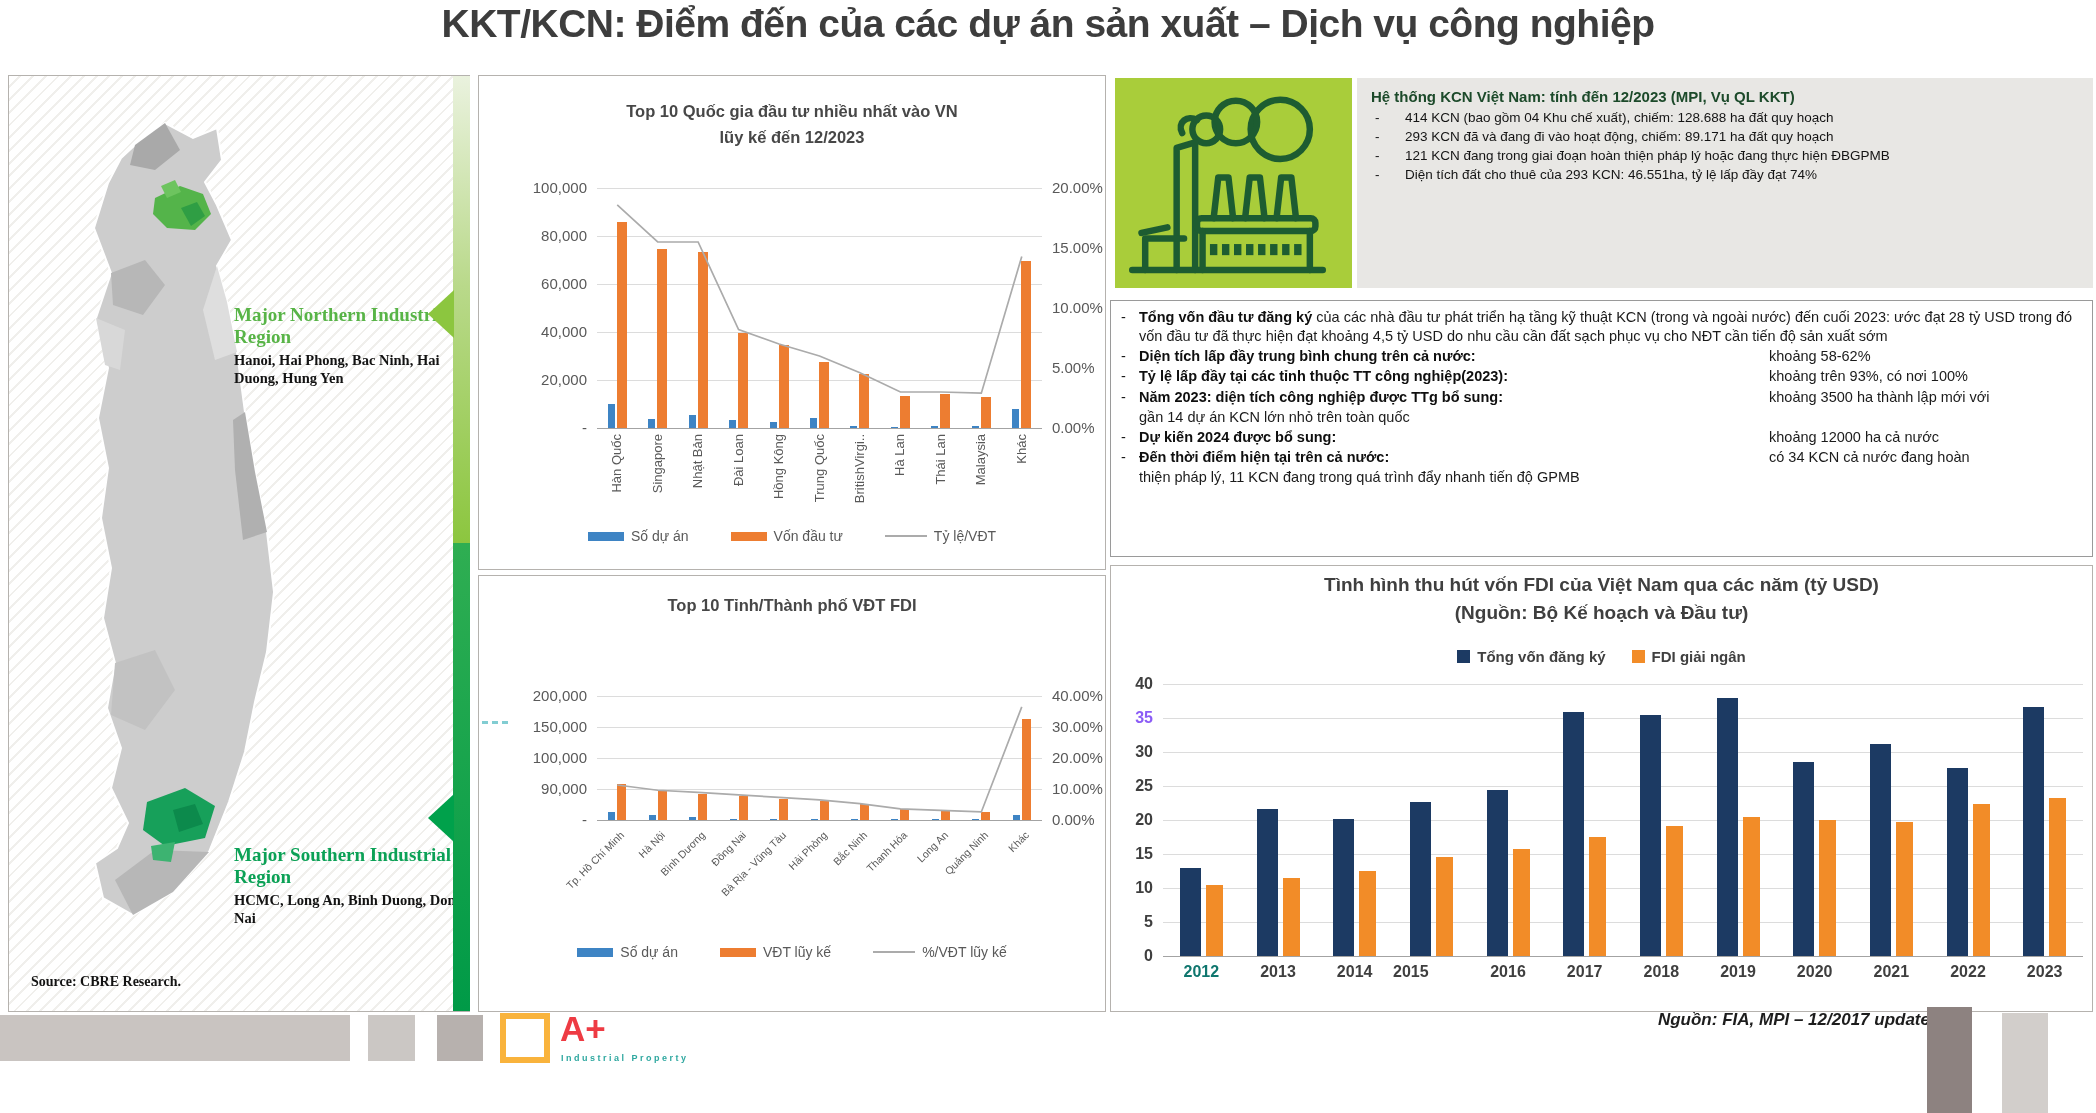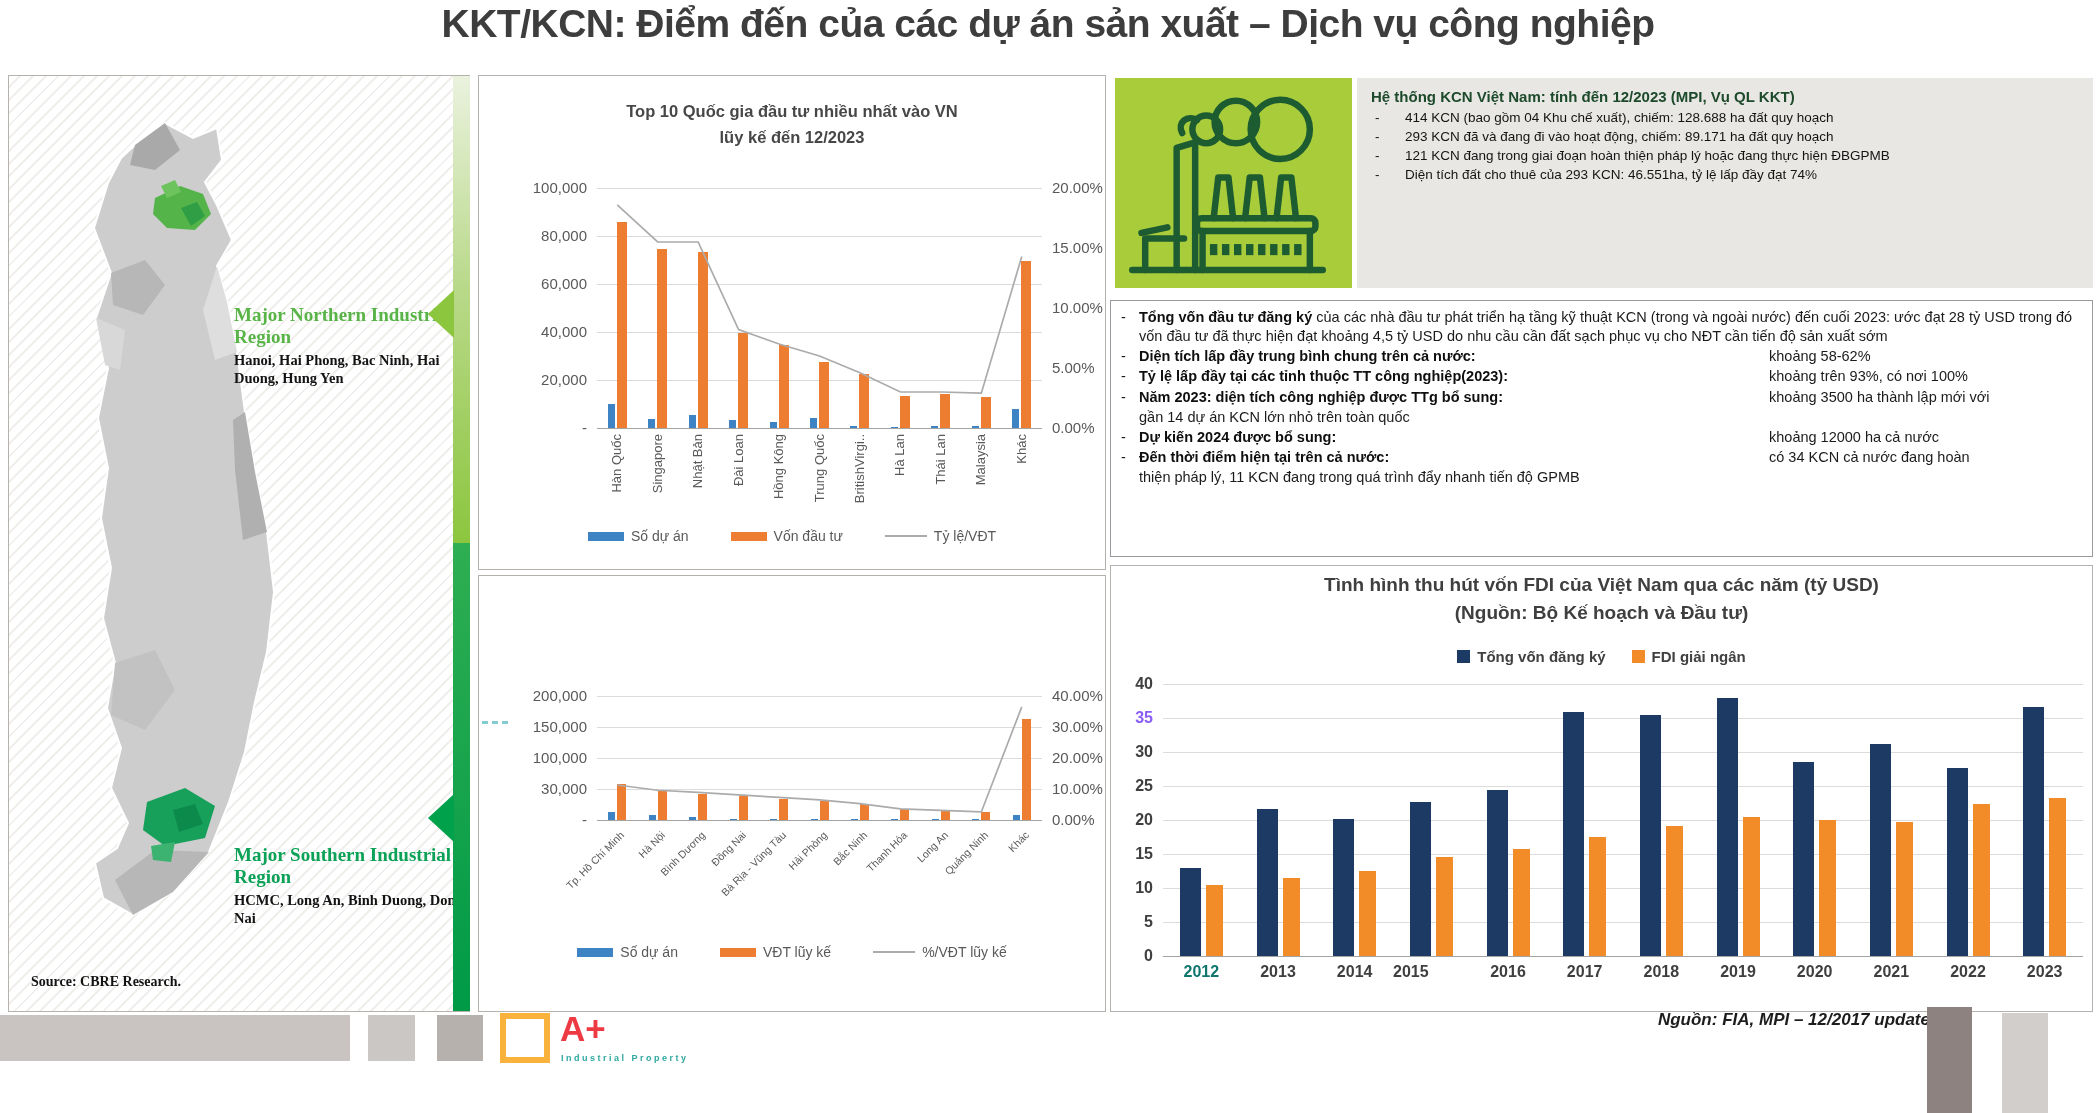--- a/index.html
+++ b/index.html
@@ -185,20 +185,21 @@
     <div class="cat-label" style="left: 494.318px; top: 490px; width: 132px; transform-origin: 0px 0px; transform: rotate(-90deg); text-align: right; font-size: 13px;">Malaysia</div>
     <div class="bar" style="left: 533.273px; top: 332.8px; width: 7px; height: 19.2px; background: rgb(62, 132, 196);"></div>
     <div class="bar" style="left: 542.273px; top: 185.2px; width: 10px; height: 166.8px; background: rgb(237, 125, 49);"></div>
     <div class="cat-label" style="left: 534.773px; top: 490px; width: 132px; transform-origin: 0px 0px; transform: rotate(-90deg); text-align: right; font-size: 13px;">Khác</div>
     <svg class="line-svg" width="626" height="493">
       <polyline points="138.22727272727272,128.79999999999998 178.68181818181816,166 219.13636363636363,166 259.5909090909091,253.60000000000002 300.04545454545456,268 340.5,280 380.9545454545455,296.8 421.40909090909093,316 461.8636363636364,316 502.3181818181818,317.2 542.7727272727273,180.39999999999998" fill="none" stroke="#ababab" stroke-width="1.7"></polyline>
     </svg>
   </div>
 
 <div id="chart2-panel" class="panel">
+  <div class="chart-title-line" style="top:20px;">Top 10 Tỉnh/Thành phố VĐT FDI</div>
   <div id="dash-marker"></div>
   <div class="legend" id="chart2-legend" style="top:368px;">
       <span class="legend-item">
         <span style="display: inline-block; width: 36px; height: 9px; background: rgb(62, 132, 196);"></span>
         <span>Số dự án</span>
       </span>
       <span class="legend-item">
         <span style="display: inline-block; width: 36px; height: 9px; background: rgb(237, 125, 49);"></span>
         <span>VĐT lũy kế</span>
       </span>
@@ -207,21 +208,21 @@
         <span>%/VĐT lũy kế</span>
       </span>
     </div>
 <div class="gridline" style="left: 118px; top: 120px; width: 445px;"></div>
     <div class="tick left-tick" style="left: 13px; top: 111px; width: 95px; font-size: 15px;">200,000</div>
     <div class="gridline" style="left: 118px; top: 151px; width: 445px;"></div>
     <div class="tick left-tick" style="left: 13px; top: 142px; width: 95px; font-size: 15px;">150,000</div>
     <div class="gridline" style="left: 118px; top: 182px; width: 445px;"></div>
     <div class="tick left-tick" style="left: 13px; top: 173px; width: 95px; font-size: 15px;">100,000</div>
     <div class="gridline" style="left: 118px; top: 213px; width: 445px;"></div>
-    <div class="tick left-tick" style="left: 13px; top: 204px; width: 95px; font-size: 15px;">30,000</div>
+    <div class="tick left-tick" style="left: 13px; top: 204px; width: 95px; font-size: 15px;">90,000</div>
     <div class="gridline base" style="left: 118px; top: 244px; width: 445px;"></div>
     <div class="tick left-tick" style="left: 13px; top: 235px; width: 95px; font-size: 15px;">-</div>
     <div class="tick right-tick" style="left: 573px; top: 111px; width: 90px; font-size: 15px;">40.00%</div>
     <div class="tick right-tick" style="left: 573px; top: 142px; width: 90px; font-size: 15px;">30.00%</div>
     <div class="tick right-tick" style="left: 573px; top: 173px; width: 90px; font-size: 15px;">20.00%</div>
     <div class="tick right-tick" style="left: 573px; top: 204px; width: 90px; font-size: 15px;">10.00%</div>
     <div class="tick right-tick" style="left: 573px; top: 235px; width: 90px; font-size: 15px;">0.00%</div>
     <div class="bar" style="left: 129.227px; top: 235.94px; width: 7px; height: 8.06px; background: rgb(62, 132, 196);"></div>
     <div class="bar" style="left: 138.227px; top: 208.04px; width: 9px; height: 35.96px; background: rgb(237, 125, 49);"></div>
     <div class="cat-label" style="left: -11.7727px; top: 252px; width: 150px; transform-origin: 100% 0px; transform: rotate(-45deg); text-align: right; font-size: 10.5px;">Tp. Hồ Chí Minh</div>

